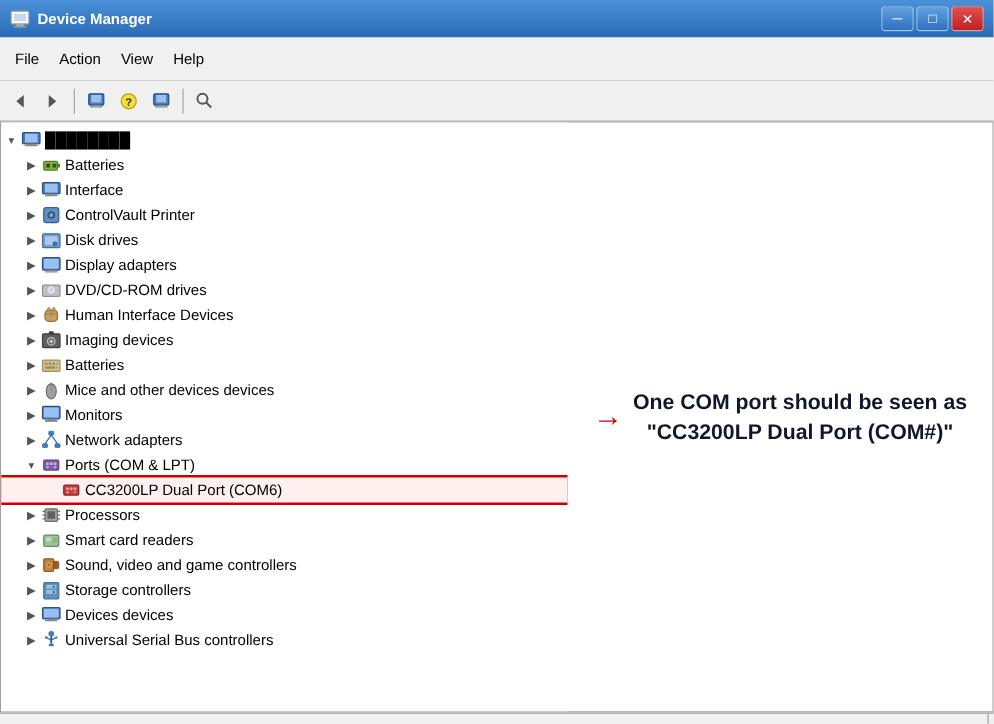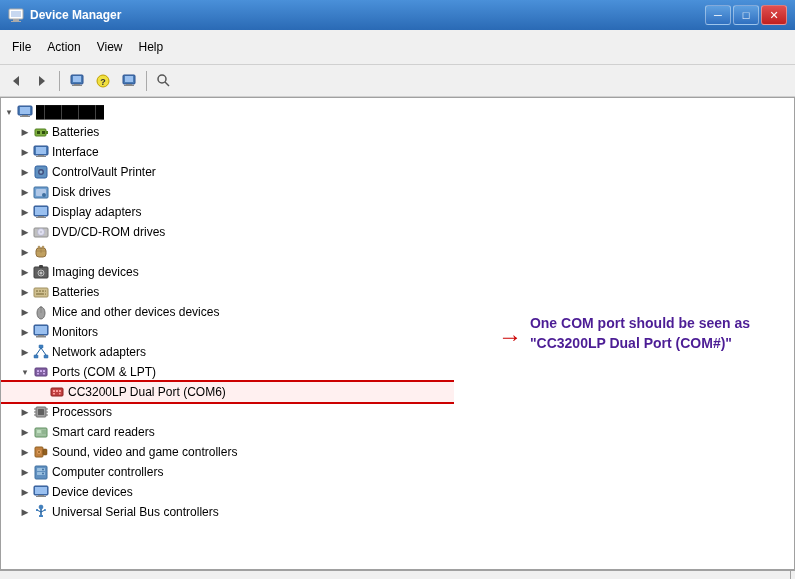--- a/index.html
+++ b/index.html
@@ -161,25 +161,25 @@
       display: flex;
       align-items: center;
       justify-content: center;
       padding: 20px;
       pointer-events: none;
     }
     .annotation-box {
       position: relative;
     }
     .annotation-text {
-      color: #4c1d95;
-      font-size: 14px;
+      color: #0f172a;
+      font-size: 17px;
       font-weight: bold;
       line-height: 1.4;
-      text-align: left;
+      text-align: center;
     }
 
     
     .status-bar {
       background: #f0f0f0;
       height: 22px;
       border-top: 1px solid #a0a0a0;
       display: flex;
       align-items: center;
       padding: 0 4px;
@@ -378,20 +378,21 @@
       <div class="expand-btn">▶</div>
       <div class="item-icon">
         <svg width="16" height="16" viewBox="0 0 16 16">
           <rect x="3" y="4" width="10" height="9" rx="3" fill="#c0a060" stroke="#907040" stroke-width="1"></rect>
           <rect x="5" y="2" width="2" height="3" rx="1" fill="#c0a060" stroke="#907040" stroke-width="0.5"></rect>
           <rect x="9" y="2" width="2" height="3" rx="1" fill="#c0a060" stroke="#907040" stroke-width="0.5"></rect>
           <line x1="8" y1="4" x2="8" y2="9" stroke="#907040" stroke-width="0.5"></line>
           <line x1="3" y1="7" x2="13" y2="7" stroke="#907040" stroke-width="0.5"></line>
         </svg>
       </div>
+      <span class="item-label">Human Interface Devices</span>
     </div>
 
     <div class="tree-item">
       <div class="indent"></div>
       <div class="expand-btn">▶</div>
       <div class="item-icon">
         <svg width="16" height="16" viewBox="0 0 16 16">
           <rect x="1" y="3" width="14" height="11" rx="1" fill="#606060" stroke="#404040" stroke-width="1"></rect>
           <rect x="6" y="1" width="4" height="3" rx="1" fill="#404040"></rect>
           <circle cx="8" cy="9" r="3" fill="none" stroke="#c0c0c0" stroke-width="1"></circle>
@@ -545,35 +546,35 @@
       <div class="expand-btn">▶</div>
       <div class="item-icon">
         <svg width="16" height="16" viewBox="0 0 16 16">
           <rect x="2" y="2" width="12" height="13" rx="1" fill="#6090c0" stroke="#4070a0" stroke-width="1"></rect>
           <rect x="4" y="4" width="8" height="3" rx="0.5" fill="#9ac0e0"></rect>
           <rect x="4" y="8" width="8" height="3" rx="0.5" fill="#9ac0e0"></rect>
           <circle cx="10" cy="5.5" r="1" fill="#4070a0"></circle>
           <circle cx="10" cy="9.5" r="1" fill="#4070a0"></circle>
         </svg>
       </div>
-      <span class="item-label">Computer controllers</span>
+      <span class="item-label">Storage controllers</span>
     </div>
 
     <div class="tree-item">
       <div class="indent"></div>
       <div class="expand-btn">▶</div>
       <div class="item-icon">
         <svg width="16" height="16" viewBox="0 0 16 16">
           <rect x="1" y="2" width="14" height="9" rx="1" fill="#4a7cb5" stroke="#2a5090" stroke-width="1"></rect>
           <rect x="2" y="3" width="12" height="7" fill="#9ac0f0"></rect>
           <rect x="5" y="11" width="6" height="1" fill="#888"></rect>
           <rect x="3" y="12" width="10" height="1" fill="#888"></rect>
         </svg>
       </div>
-      <span class="item-label">Device devices</span>
+      <span class="item-label">Devices devices</span>
     </div>
 
     <div class="tree-item">
       <div class="indent"></div>
       <div class="expand-btn">▶</div>
       <div class="item-icon">
         <svg width="16" height="16" viewBox="0 0 16 16">
           <circle cx="8" cy="3" r="2" fill="#4080c0" stroke="#2060a0" stroke-width="0.5"></circle>
           <line x1="8" y1="5" x2="8" y2="11" stroke="#2060a0" stroke-width="1.5"></line>
           <line x1="8" y1="8" x2="4" y2="6" stroke="#2060a0" stroke-width="1"></line>

